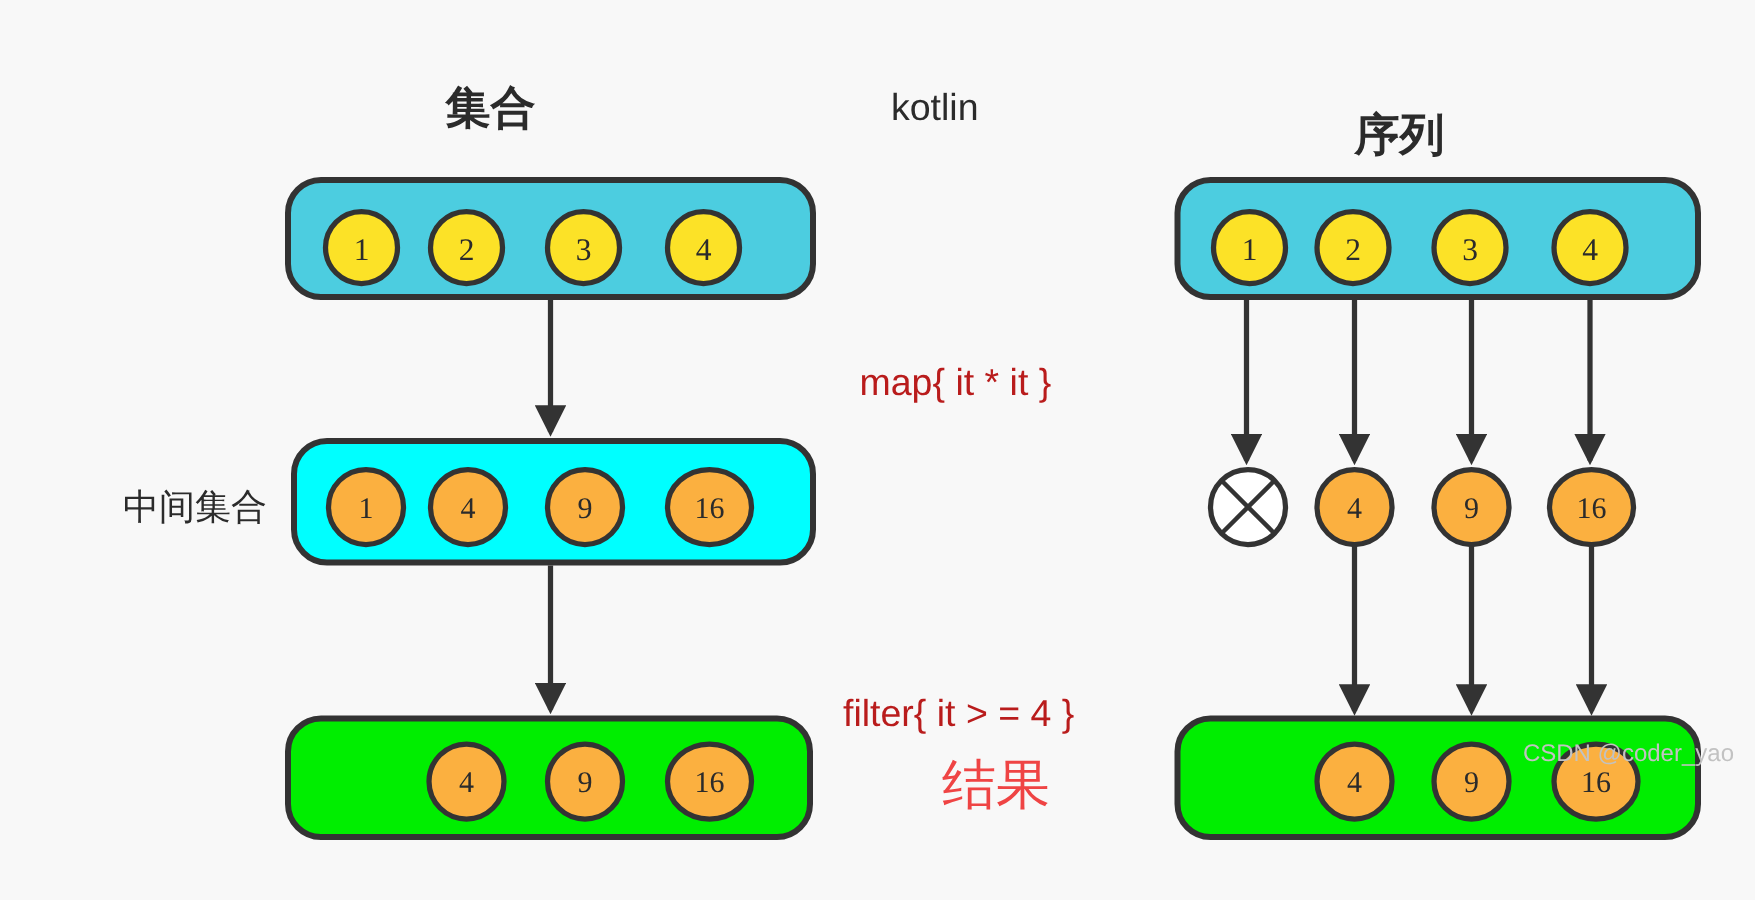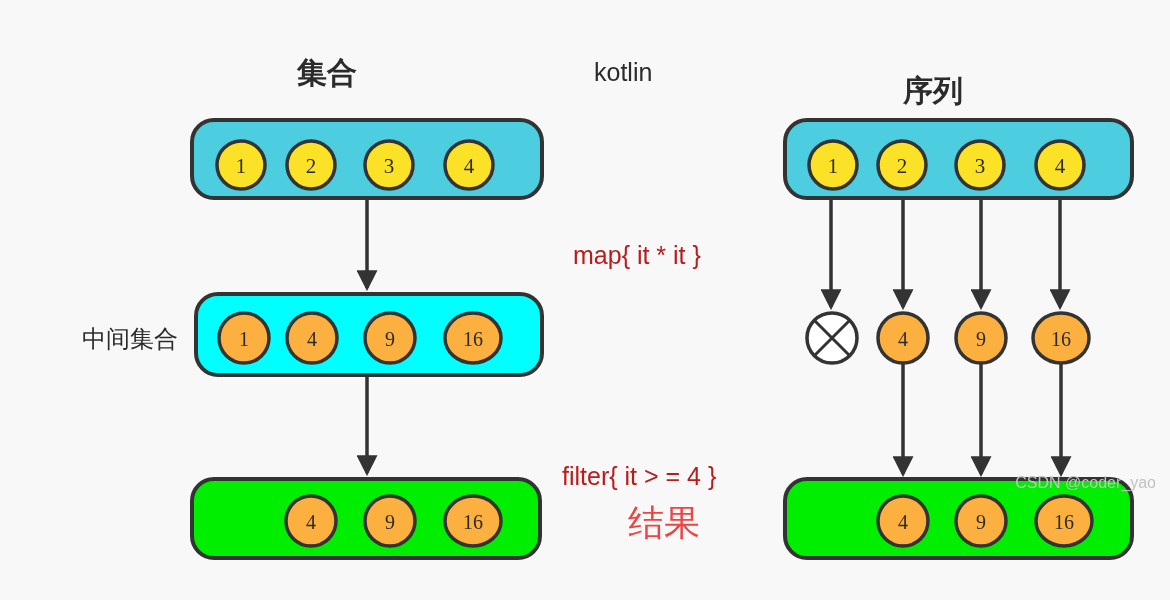--- a/index.html
+++ b/index.html
@@ -50,21 +50,21 @@
     font-size: 25px;
     color: #b91c1c;
   }
   .result-label {
     font-size: 36px;
     color: #ef4444;
   }
   .watermark {
     position: absolute;
     right: 14px;
-    bottom: 24px;
+    bottom: 4px;
     font-size: 16px;
     color: #c2c2c2;
     white-space: nowrap;
   }
   text.node-num {
     font-family: "Liberation Serif", "DejaVu Serif", serif;
     fill: #2b2b2b;
     text-anchor: middle;
     dominant-baseline: central;
   }

